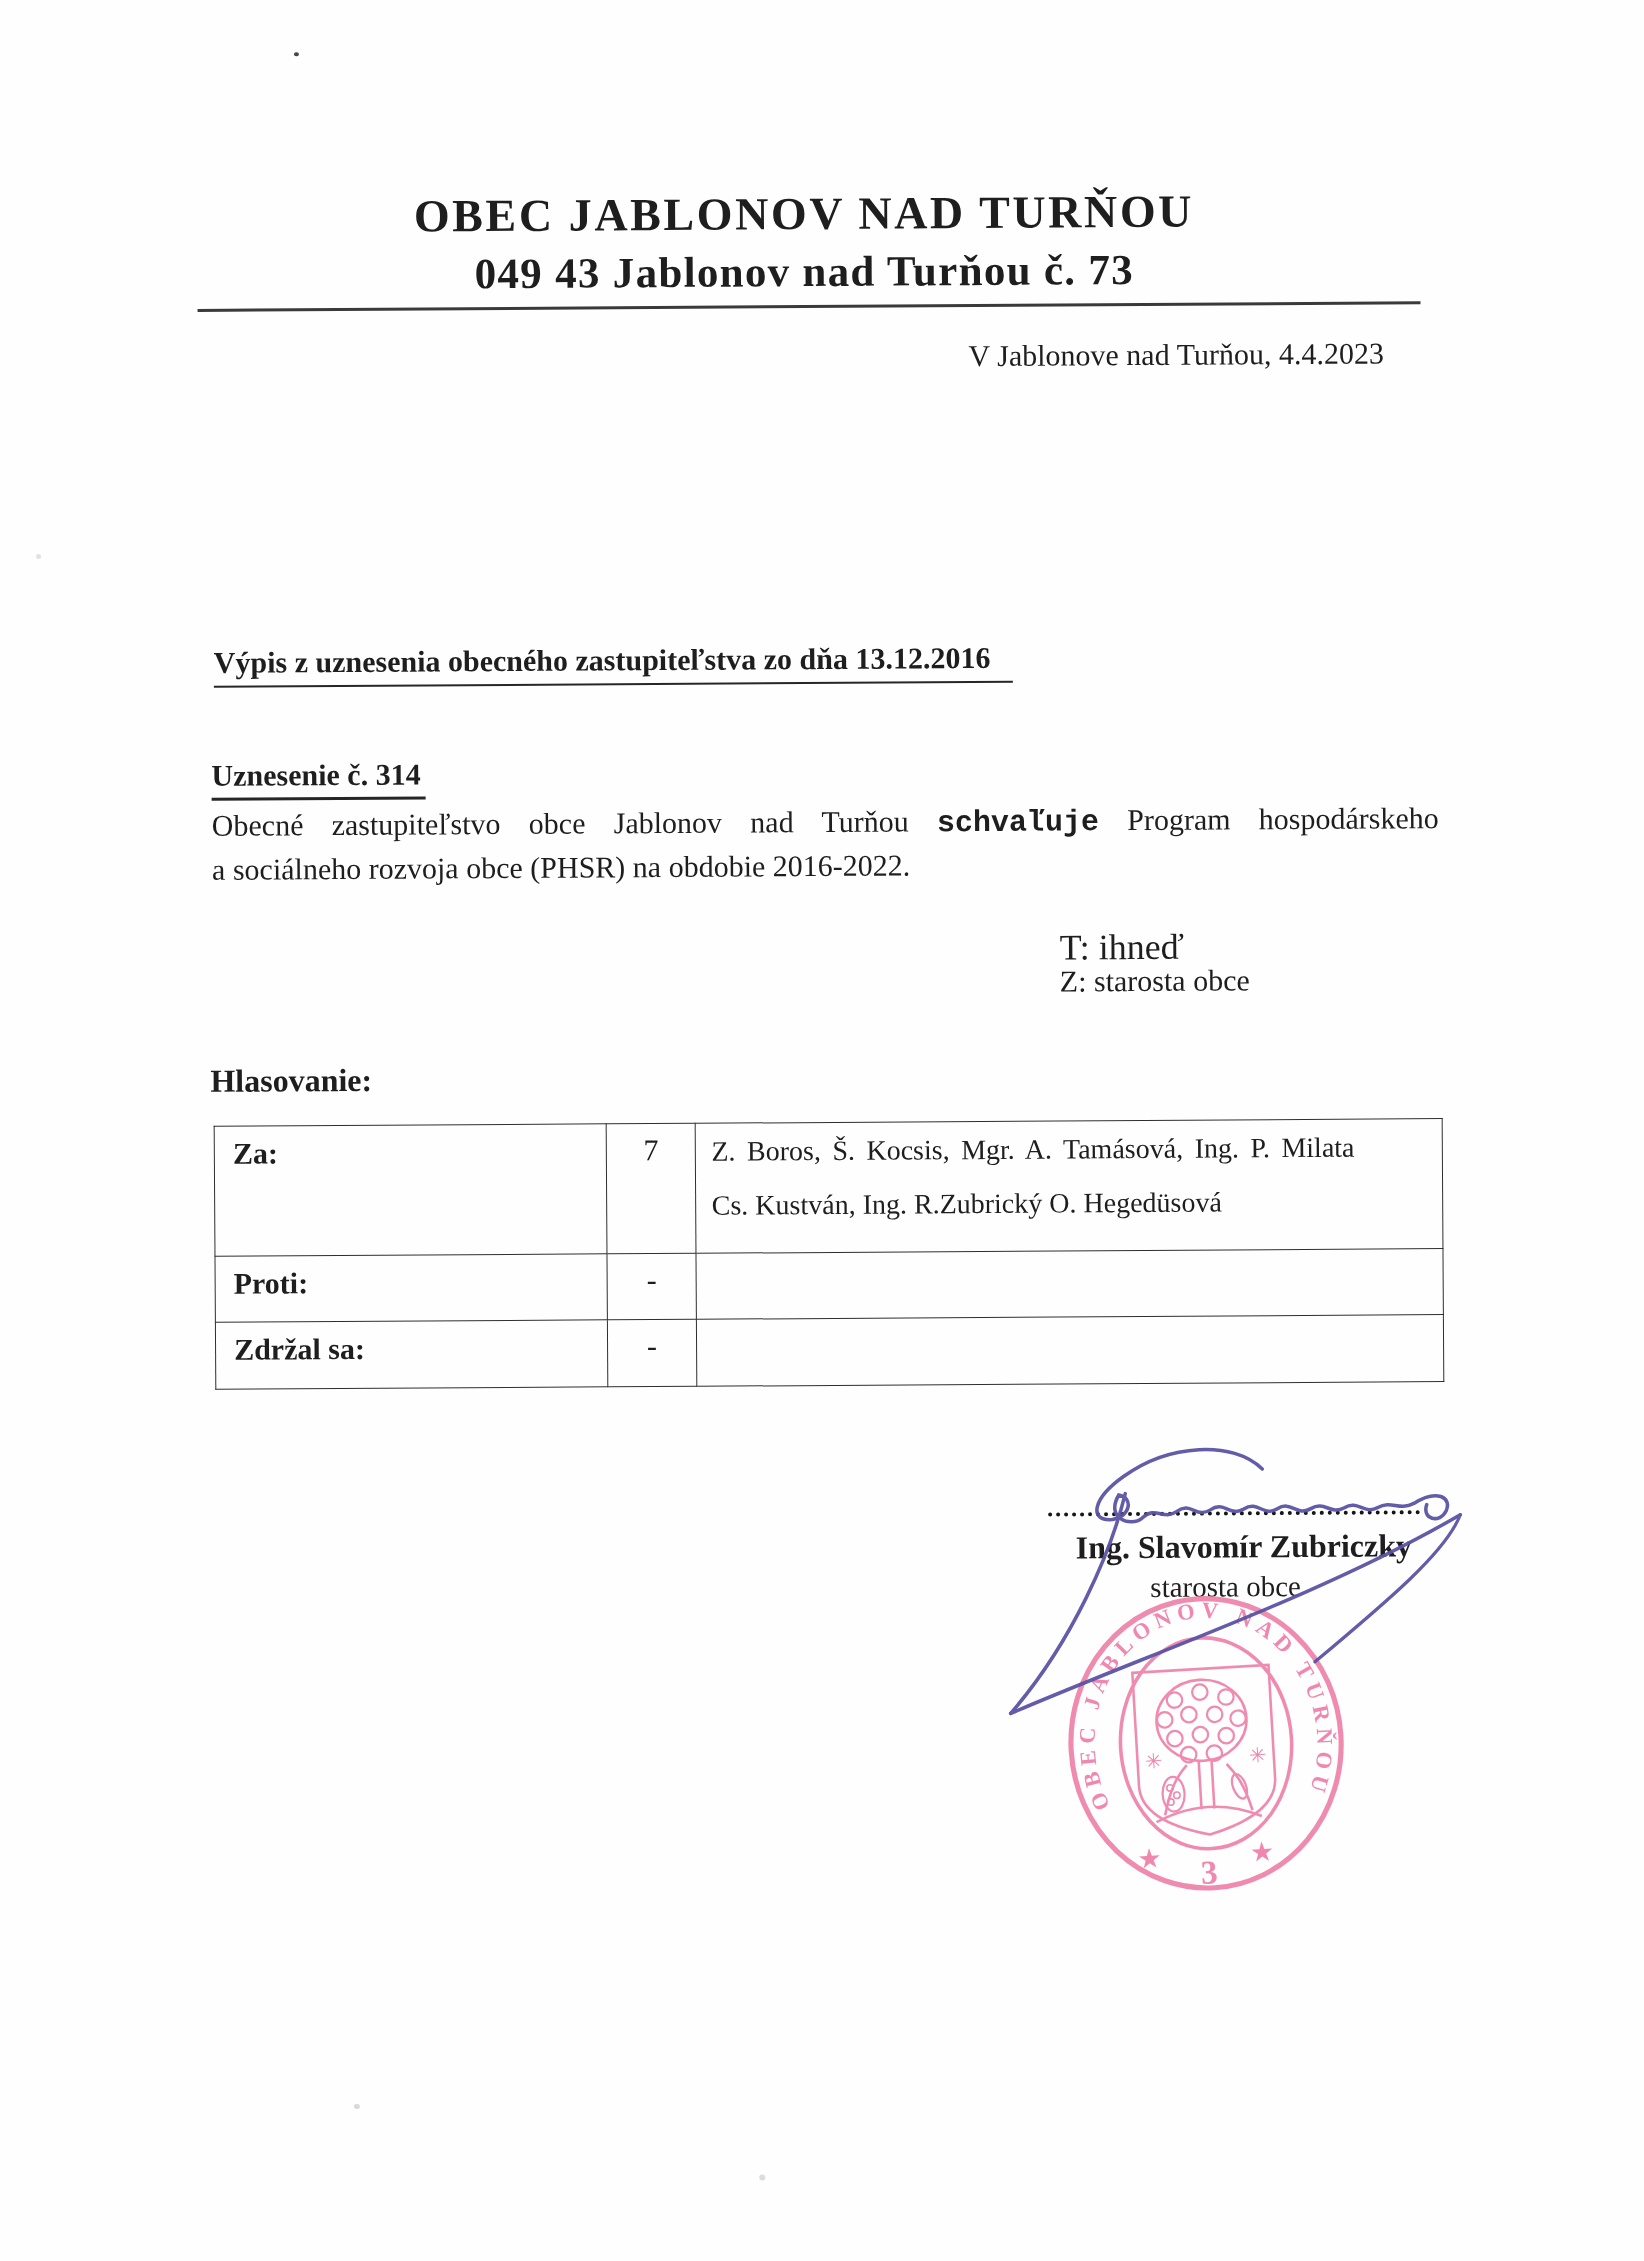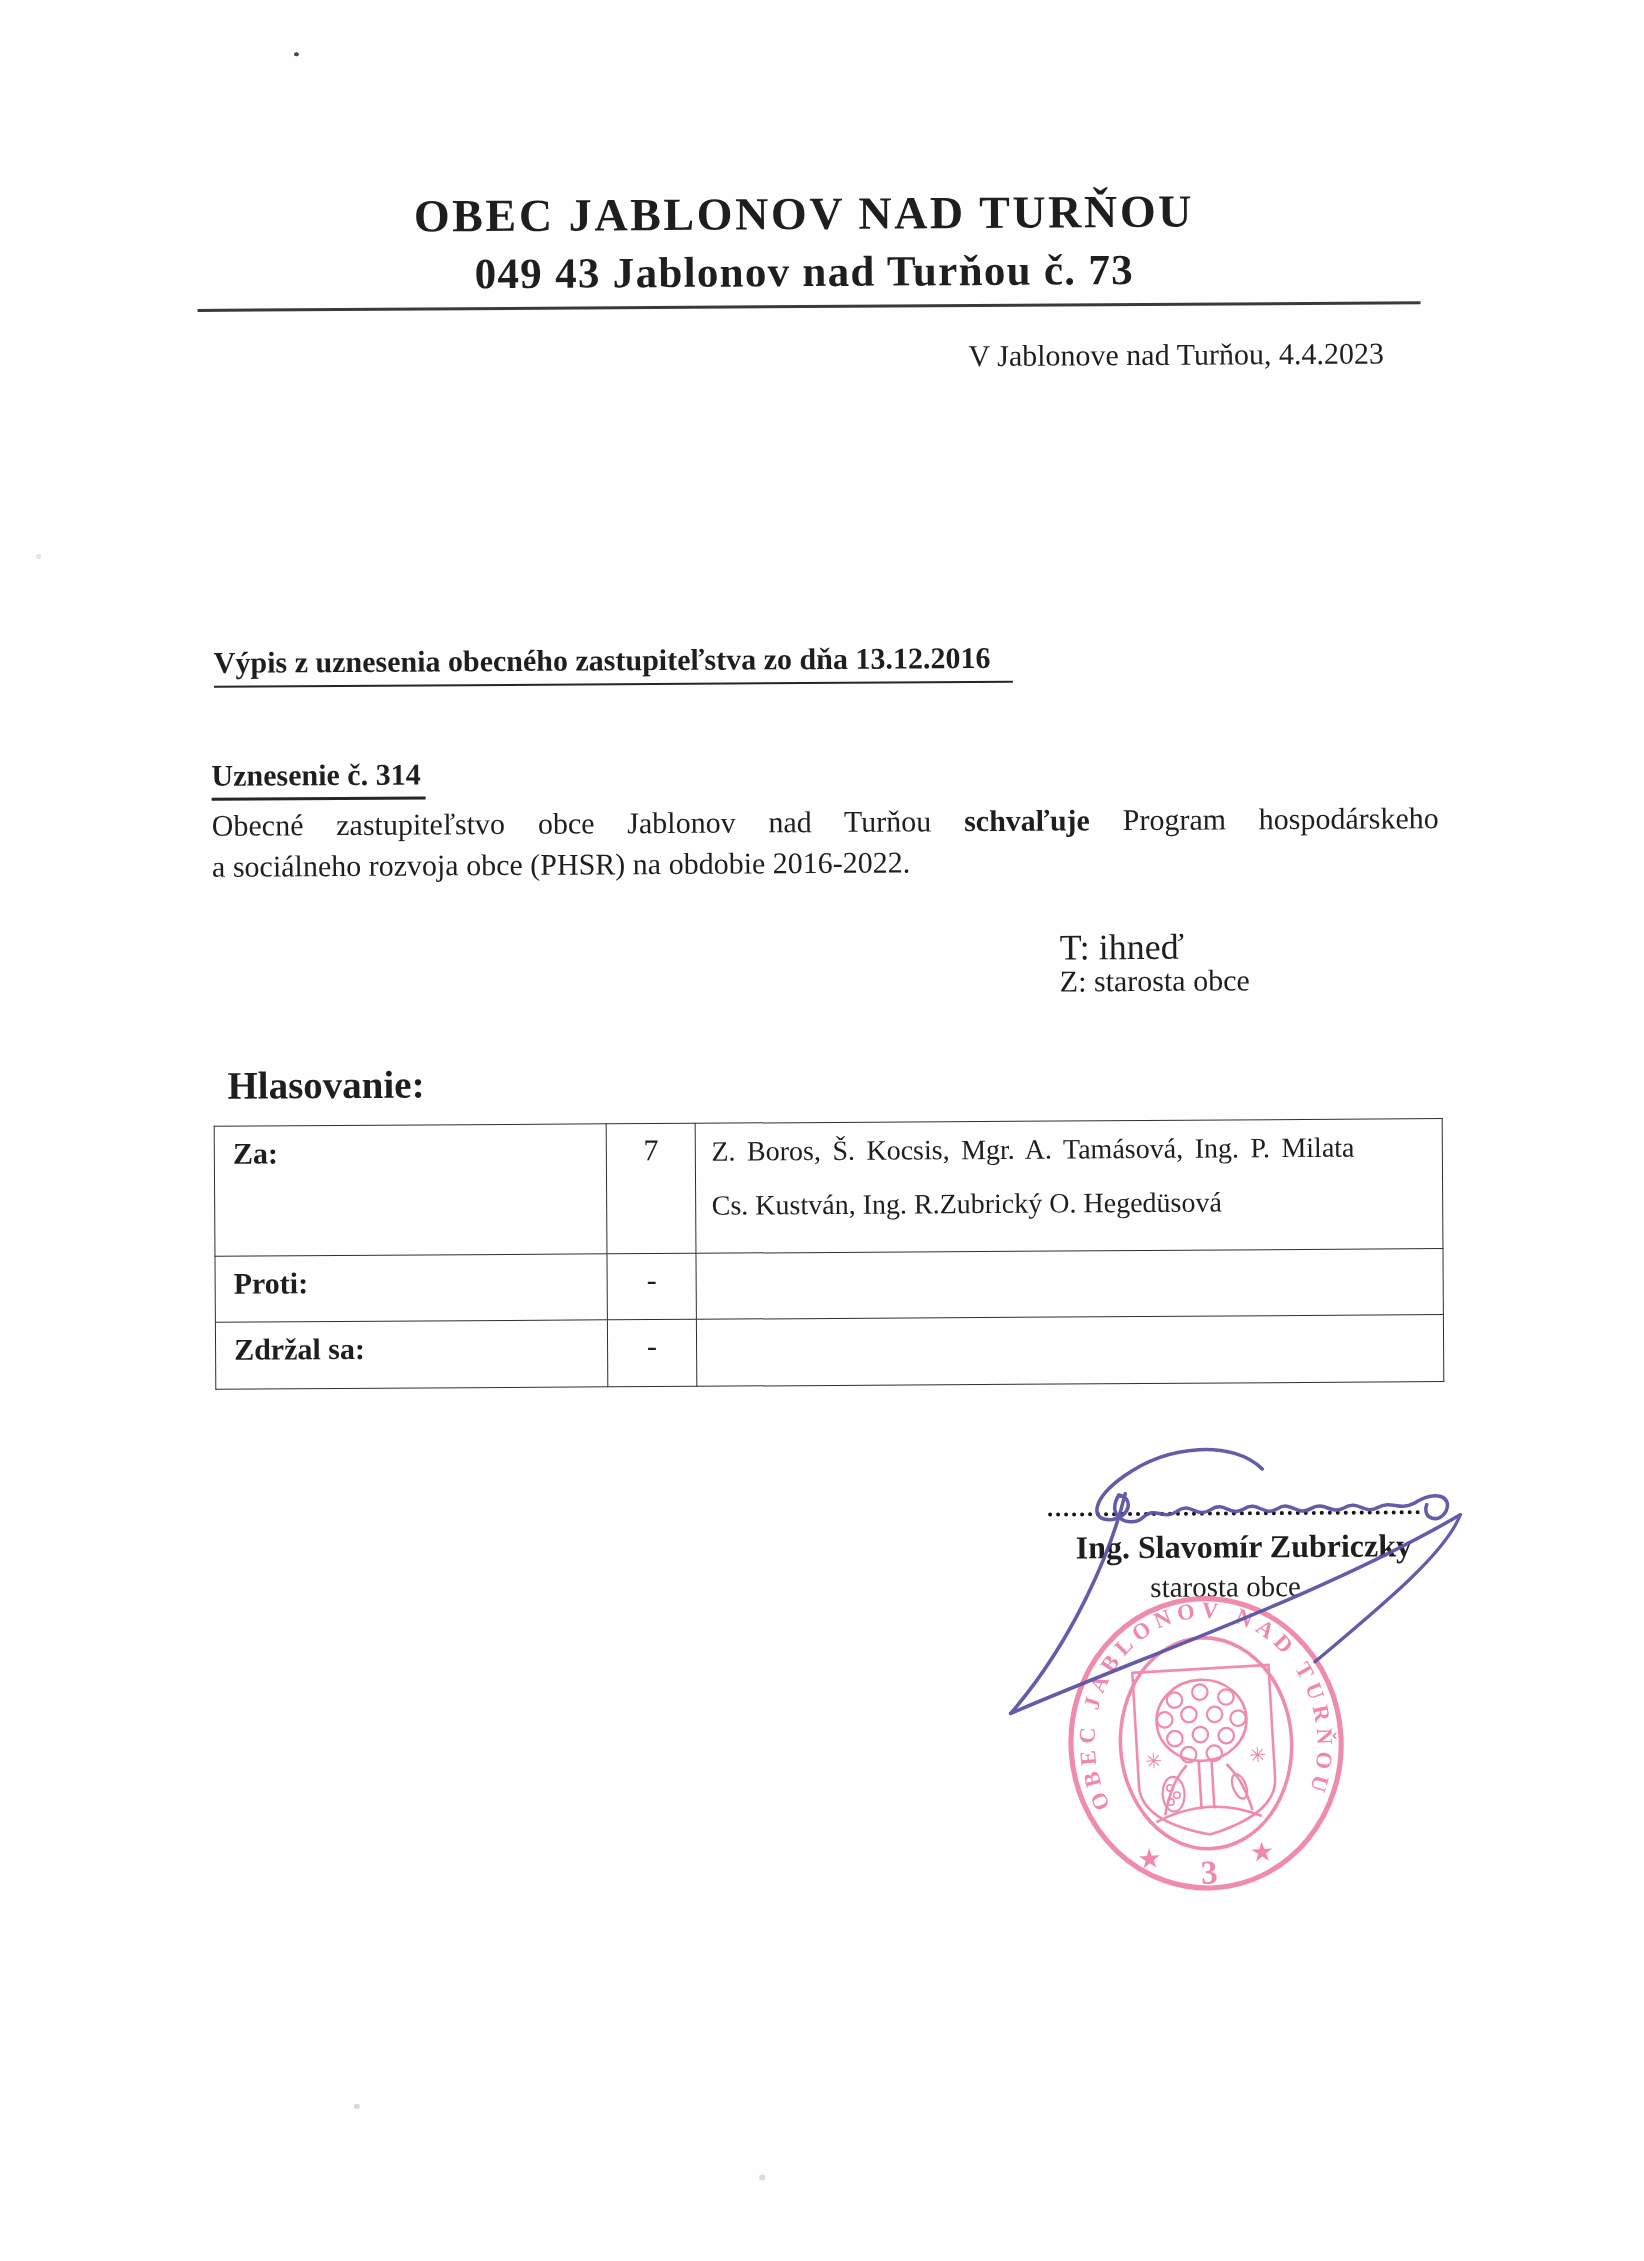--- a/index.html
+++ b/index.html
@@ -21,28 +21,28 @@
 
   
   .extract-heading{left:216px;top:642px;font-size:30px;font-weight:bold;
     border-bottom:2.6px solid #262626;padding:0 22px 6.4px 0;}
   .res-heading{left:213px;top:755px;font-size:30px;font-weight:bold;
     border-bottom:3.2px solid #262626;padding:0 5.2px 5.2px 0;}
 
   
   .res-body{left:213px;top:801px;width:1227px;font-size:30px;line-height:41px;}
   .jline{text-align:justify;text-align-last:justify;white-space:normal;}
-  .b{font-weight:bold;}
+  .b{font-weight:bold;font-family:Liberation Mono, monospace;}
 
   
   .term-t{left:1060px;top:928px;font-size:36px;}
   .term-z{left:1060px;top:966px;font-size:30px;}
 
   
-  .voting-label{left:227px;top:1059px;font-size:39px;font-weight:bold;}
+  .voting-label{left:210px;top:1059px;font-size:32px;font-weight:bold;}
   .vote-table{left:213px;top:1122px;}
   table{border-collapse:collapse;table-layout:fixed;width:1228px;}
   td{border:1.9px solid #2f2f2f;vertical-align:top;font-size:30px;}
   td.lbl{font-weight:bold;padding:10.3px 6.4px 0 18px;}
   td.cnt{text-align:center;padding-top:9px;}
   td.nms{padding:11.6px 14px 0 15.5px;font-size:28px;}
   tr.r1 td{height:117px;}
   tr.r2 td,tr.r3 td{height:54px;}
   .names-l1{white-space:nowrap;word-spacing:4.5px;}
   .names-l2{white-space:nowrap;margin-top:22px;}

